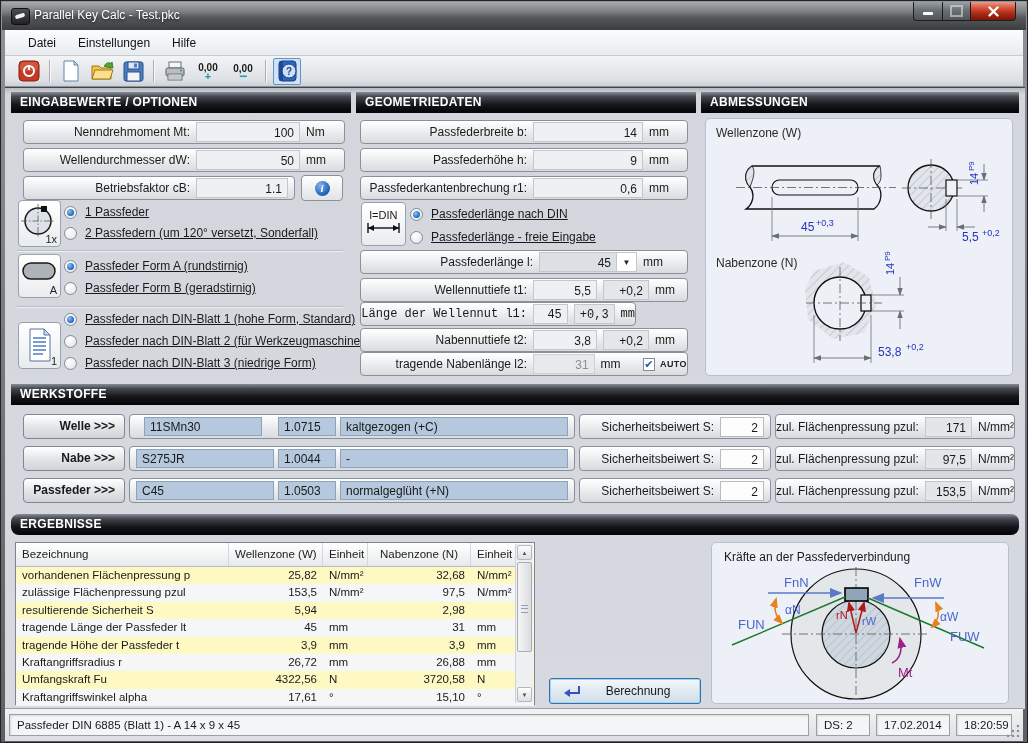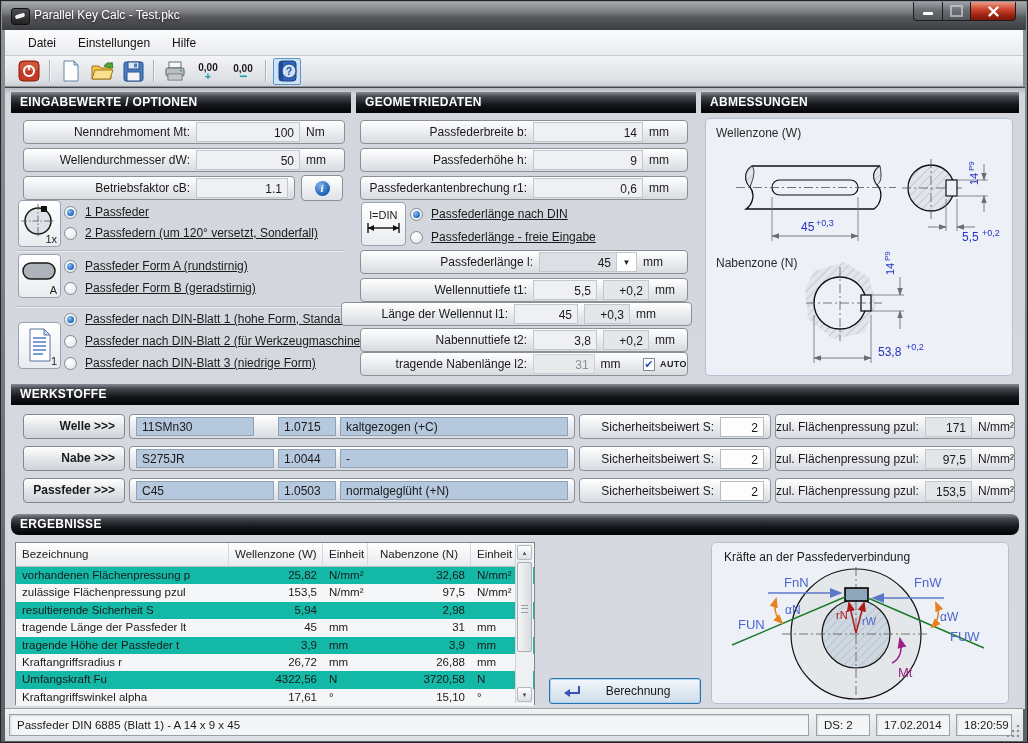--- a/index.html
+++ b/index.html
@@ -84,21 +84,21 @@
   .sval{background:#fdfdfe;border:1px solid #b8bcc1;text-align:right;}
   .pval{background:#e3e6e9;border:1px solid #c3c7cc;text-align:right;}
   
   .rtable{position:absolute;background:#fff;border:1px solid #7d848c;box-sizing:border-box;}
   .trh{display:flex;height:23px;background:linear-gradient(#ffffff,#e7eaed);
     border-bottom:1px solid #b9bdc2;}
   .trh div{line-height:22px;padding:0 6px;box-sizing:border-box;border-right:1px solid #d4d7db;
     white-space:nowrap;overflow:hidden;font-size:11.5px;color:#222;}
   .trr{display:flex;height:17.4px;font-size:11.5px;}
   .trr div{line-height:17px;padding:0 6px;box-sizing:border-box;white-space:nowrap;overflow:hidden;}
-  .trr.odd{background:#14b8a6;}
+  .trr.odd{background:#fef9c3;}
   .trr.even{background:#f5f6f7;}
   .c0{width:213px;} .c1{width:94px;text-align:right;} .c2{width:45px;}
   .c3{width:103px;text-align:right;} .c4{width:46px;}
   .sbar{position:absolute;top:1px;bottom:1px;right:1px;width:17px;background:#eef0f2;
     border-left:1px solid #cfd3d7;}
   .sb-btn{position:absolute;left:1px;right:1px;height:15px;background:linear-gradient(#fdfdfd,#dde0e4);
     border:1px solid #b4b9be;border-radius:2px;font-size:6px;color:#4a4e52;text-align:center;line-height:14px;box-sizing:border-box;}
   .sb-thumb{position:absolute;left:1px;right:1px;top:18px;height:90px;border-radius:2px;
     background:linear-gradient(90deg,#f4f5f6,#d9dcdf);border:1px solid #a9aeb4;box-sizing:border-box;}
   .sb-grip{position:absolute;left:3px;right:3px;top:42px;height:6px;
@@ -334,21 +334,21 @@
       <div class="dd-btn"><span>▼</span></div>
       <div class="unit">mm</div>
     </div>
 
     <div class="frow" style="left:355px;top:190px;width:328px;">
       <div class="lbl" style="flex:0 0 172px;">Wellennuttiefe t1:</div>
       <div class="val" style="width:64px;">5,5</div>
       <div class="val" style="width:46px;margin-left:6px;background:#e4e7ea;">+0,2</div>
       <div class="unit">mm</div>
     </div>
-    <div class="frow" style="left:336px;top:214px;width:351px;">
+    <div class="frow" style="left:355px;top:214px;width:276px;font-family:Liberation Mono, monospace;">
       <div class="lbl" style="flex:0 0 172px;">Länge der Wellennut l1:</div>
       <div class="val" style="width:64px;">45</div>
       <div class="val" style="width:46px;margin-left:6px;background:#e4e7ea;">+0,3</div>
       <div class="unit">mm</div>
     </div>
     <div class="frow" style="left:355px;top:240px;width:328px;">
       <div class="lbl" style="flex:0 0 172px;">Nabennuttiefe t2:</div>
       <div class="val" style="width:64px;">3,8</div>
       <div class="val" style="width:46px;margin-left:6px;background:#e4e7ea;">+0,2</div>
       <div class="unit">mm</div>
@@ -421,21 +421,21 @@
           <path d="M108 196 V244 M165 196 V244" stroke="#6a6f76" stroke-width=".8"></path>
           <path d="M108 239 H165" stroke="#6a6f76" stroke-width=".9" marker-start="url(#arr)" marker-end="url(#arr)"></path>
           <text x="172" y="237" font-size="12" fill="#2433c0">53,8</text>
           <text x="200" y="231" font-size="9" fill="#2433c0">+0,2</text>
         </g>
       </svg>
     </div>
 
     <div class="mat-btn" style="left:18px;top:326px;width:102px;">Welle &gt;&gt;&gt;</div>
     <div class="frow" style="left:124px;top:326px;width:446px;height:25px;">
-      <div class="mat-field" style="left:6px;width:118px;">11SMn30</div>
+      <div class="mat-field" style="left:14px;width:118px;">11SMn30</div>
       <div class="mat-field" style="left:148px;width:58px;">1.0715</div>
       <div class="mat-field" style="left:210px;width:228px;">kaltgezogen (+C)</div>
     </div>
     <div class="frow" style="left:574px;top:326px;width:192px;height:25px;">
       <div class="lbl" style="flex:0 0 140px;">Sicherheitsbeiwert S:</div>
       <div class="val sval" style="width:44px;">2</div>
     </div>
     <div class="frow" style="left:770px;top:326px;width:240px;height:25px;">
       <div class="lbl" style="flex:0 0 142px;">zul. Flächenpressung pzul:</div>
       <div class="val pval" style="width:48px;">171</div>

